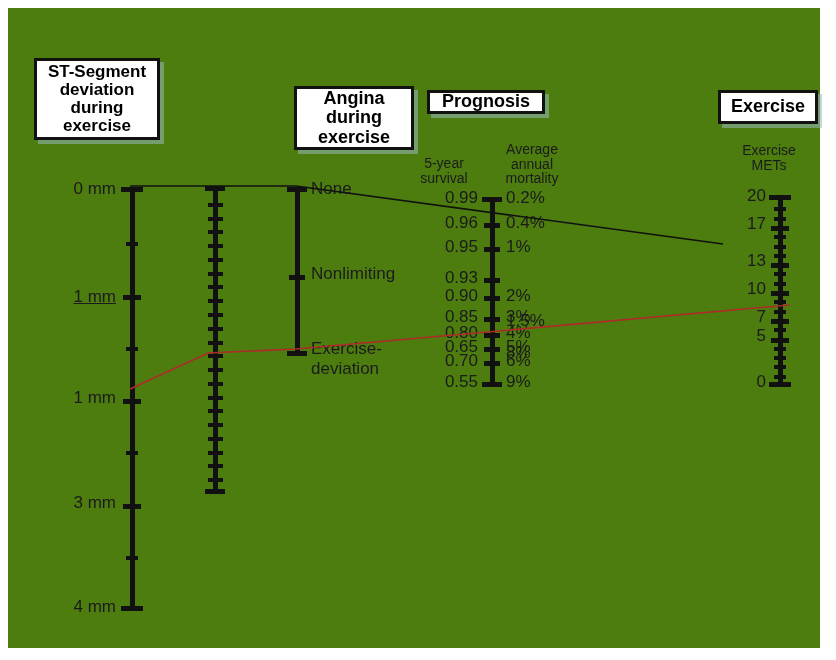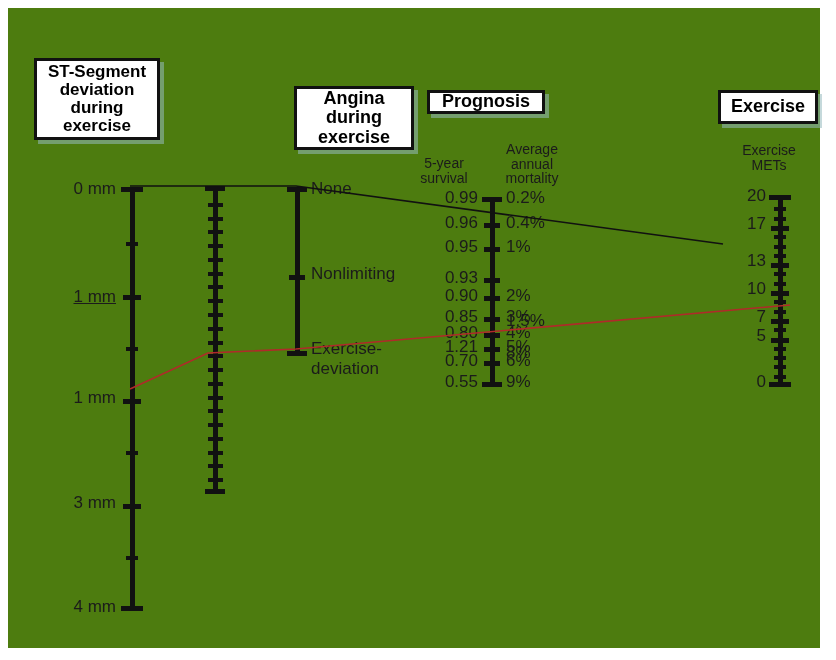--- a/index.html
+++ b/index.html
@@ -180,21 +180,21 @@
       <div class="axis-label right" style="left: auto; top: 229px; right: 342px; white-space: pre-line;">0.95</div>
       <div class="tick major" style="left: 476px; top: 270px; width: 16px;"></div>
       <div class="axis-label right" style="left: auto; top: 260px; right: 342px; white-space: pre-line;">0.93</div>
       <div class="tick major" style="left: 476px; top: 288px; width: 16px;"></div>
       <div class="axis-label right" style="left: auto; top: 278px; right: 342px; white-space: pre-line;">0.90</div>
       <div class="tick major" style="left: 476px; top: 309px; width: 16px;"></div>
       <div class="axis-label right" style="left: auto; top: 299px; right: 342px; white-space: pre-line;">0.85</div>
       <div class="tick major" style="left: 476px; top: 325px; width: 16px;"></div>
       <div class="axis-label right" style="left: auto; top: 315px; right: 342px; white-space: pre-line;">0.80</div>
       <div class="tick major" style="left: 476px; top: 339px; width: 16px;"></div>
-      <div class="axis-label right" style="left: auto; top: 329px; right: 342px; white-space: pre-line;">1.21</div>
+      <div class="axis-label right" style="left: auto; top: 329px; right: 342px; white-space: pre-line;">0.65</div>
       <div class="tick major" style="left: 476px; top: 353px; width: 16px;"></div>
       <div class="axis-label right" style="left: auto; top: 343px; right: 342px; white-space: pre-line;">0.70</div>
       <div class="axis-label right" style="left: auto; top: 364px; right: 342px; white-space: pre-line;">0.55</div>
       <div class="axis-label" style="left: 498px; top: 180px; white-space: pre-line;">0.2%</div>
       <div class="axis-label" style="left: 498px; top: 205px; white-space: pre-line;">0.4%</div>
       <div class="axis-label" style="left: 498px; top: 229px; white-space: pre-line;">1%</div>
       <div class="axis-label" style="left: 498px; top: 260px; white-space: pre-line; margin-top: 43px;">1.5%</div>
       <div class="axis-label" style="left: 498px; top: 278px; white-space: pre-line;">2%</div>
       <div class="axis-label" style="left: 498px; top: 299px; white-space: pre-line;">3%</div>
       <div class="axis-label" style="left: 498px; top: 315px; white-space: pre-line;">4%</div>

